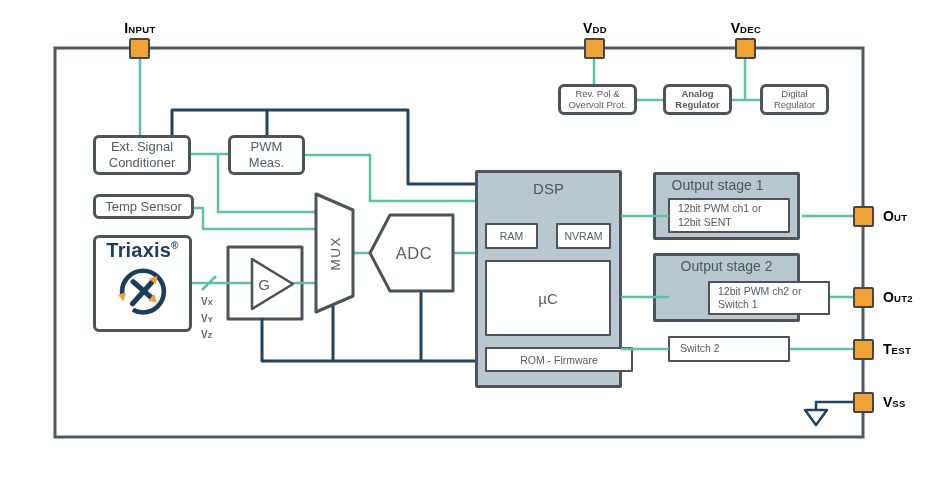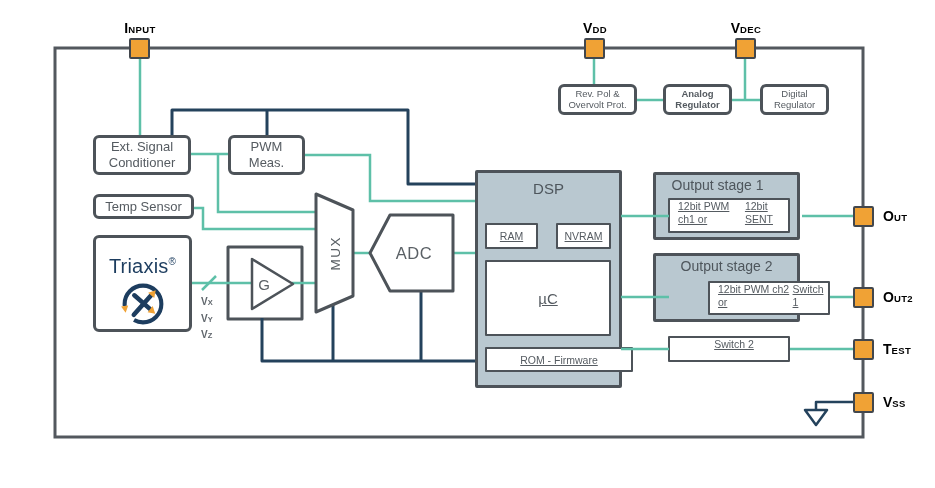--- a/index.html
+++ b/index.html
@@ -11,36 +11,36 @@
          font-family:"Liberation Sans",sans-serif;color:var(--text_gray);}
   svg.layer{position:absolute;left:0;top:0;pointer-events:none;}
   #under{z-index:1;} #over{z-index:3;}
   .html-layer{position:absolute;left:0;top:0;width:100%;height:100%;z-index:2;}
   .box{position:absolute;box-sizing:border-box;background:#fff;border:3px solid var(--border_dark);
        border-radius:6px;display:flex;flex-direction:column;align-items:center;justify-content:center;
        text-align:center;line-height:1.2;}
   .fillbox{position:absolute;box-sizing:border-box;background:var(--block_fill);
        border:3px solid var(--border_dark);border-radius:2px;}
   .innerbox{position:absolute;box-sizing:border-box;background:#fff;border:2.5px solid var(--border_dark);
-       border-radius:1px;display:flex;flex-direction:row;justify-content:center;text-decoration:underline;}
+       border-radius:1px;display:flex;flex-direction:column;justify-content:center;}
   .t13{font-size:13px;} .t10{font-size:10.5px;} .t9{font-size:9.5px;line-height:1.15;}
   .title{position:absolute;text-align:center;font-size:14px;color:#4e565c;}
   .leftpad{align-items:flex-start;text-align:left;padding-left:8px;line-height:1.25;}
   .pin{position:absolute;width:21px;height:21px;box-sizing:border-box;background:var(--orange);
        border:2.5px solid #42474d;border-radius:2px;}
   .pl{position:absolute;color:#000000;white-space:nowrap;}
   .pl b{font-size:14px;font-weight:600;}
   .pl small{font-size:9.5px;font-weight:600;letter-spacing:.4px;}
   .pl-top{width:72px;text-align:center;}
   .sig{position:absolute;color:#60666c;line-height:13.5px;white-space:nowrap;}
   .sig b{font-size:10px;font-weight:600;} .sig small{font-size:7.5px;font-weight:600;}
   .shape-label{position:absolute;display:flex;align-items:center;justify-content:center;color:#5a6065;}
   #mux-label{writing-mode:vertical-rl;transform:rotate(180deg);font-size:13.5px;letter-spacing:1.5px;}
   #triaxis-box{justify-content:flex-start;}
-  #triaxis-logo{margin-top:16px;font-size:20px;font-weight:400;color:var(--logo_navy);letter-spacing:.2px;}
+  #triaxis-logo{margin-top:0;font-size:20px;font-weight:700;color:var(--logo_navy);letter-spacing:.2px;}
   #triaxis-logo sup{font-size:10px;vertical-align:super;}
   .w-teal{stroke:var(--teal);stroke-width:2.5;fill:none;}
   .w-navy{stroke:var(--navy);stroke-width:3;fill:none;stroke-linejoin:round;}
   .chipline{stroke:var(--outline_gray);stroke-width:3;fill:none;}
   .shape{stroke:var(--border_dark);stroke-width:3;fill:#fff;stroke-linejoin:round;}
   .gnd{stroke:var(--navy);stroke-width:2.5;fill:none;stroke-linejoin:round;}
 </style>
 </head>
 <body>
 

